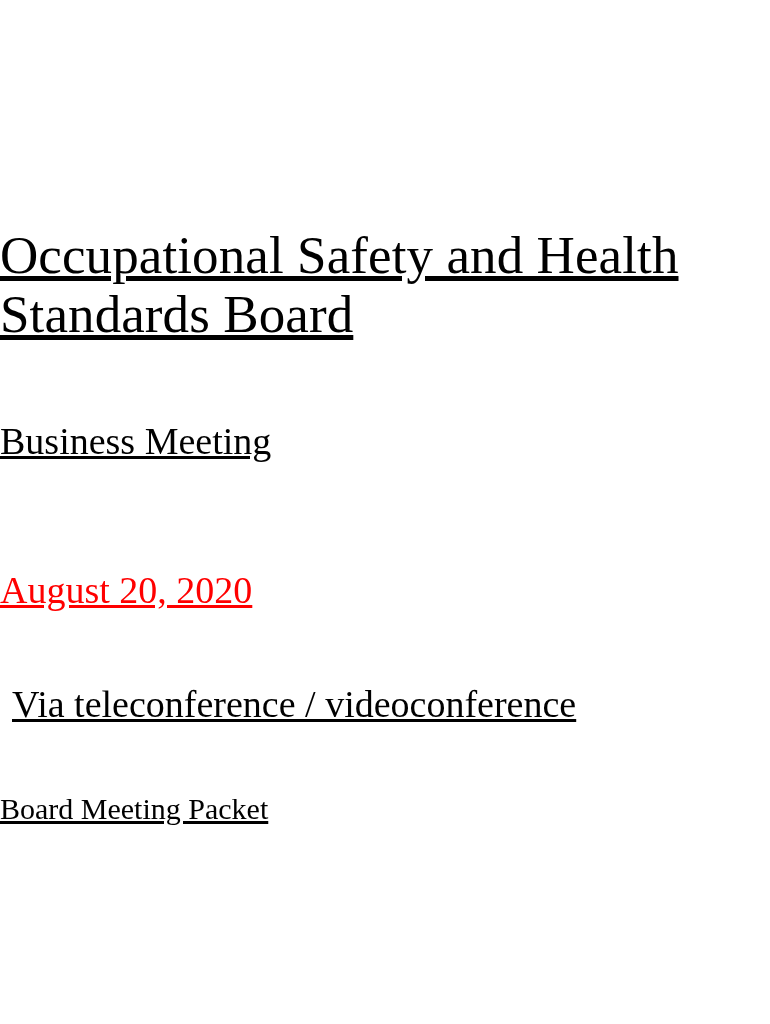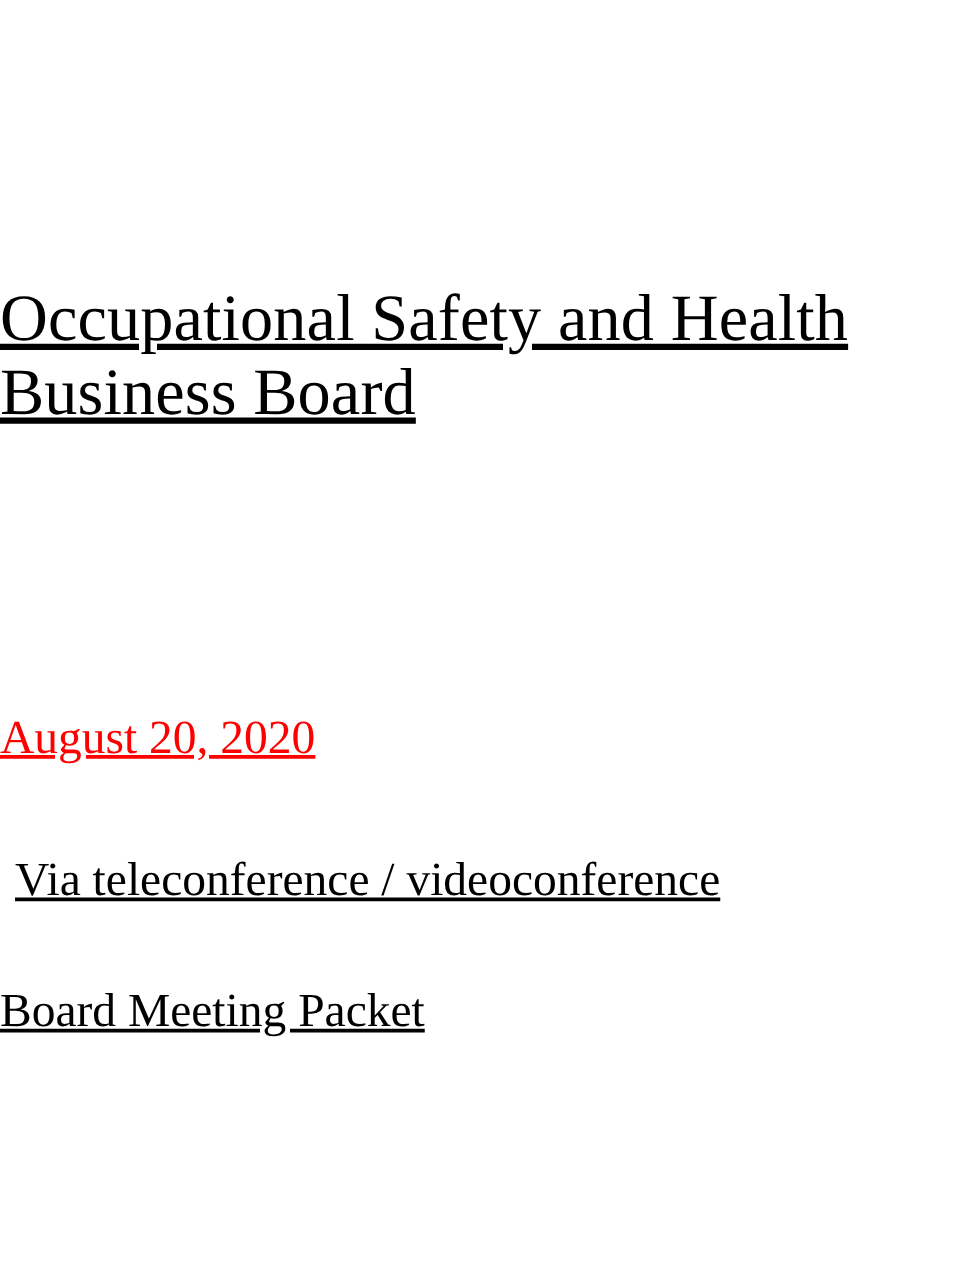--- a/index.html
+++ b/index.html
@@ -90,37 +90,38 @@
   }
 
   
   .packet-line {
     position: absolute;
     left: 0;
     width: 770px;
     top: 787px;
   }
   .packet-line .line {
-    font-size: 38px;
+    font-size: 30px;
     line-height: 44px;
   }
 </style>
 </head>
 <body>
 
 <div class="page" style="background: rgb(255, 255, 255);">
 
   <div class="cover-block">
 
     <div class="title">
       <div class="line">Occupational Safety and Health</div>
-      <div class="line">Business Board</div>
+      <div class="line">Standards Board</div>
     </div>
 
     <div class="subtitle">
+      <div class="line">Business Meeting</div>
     </div>
 
     <div class="date-line">
       <div class="line" style="color: rgb(255, 0, 0);">August 20, 2020</div>
     </div>
 
     <div class="venue-line">
       <div class="line">Via teleconference / videoconference</div>
     </div>
 

